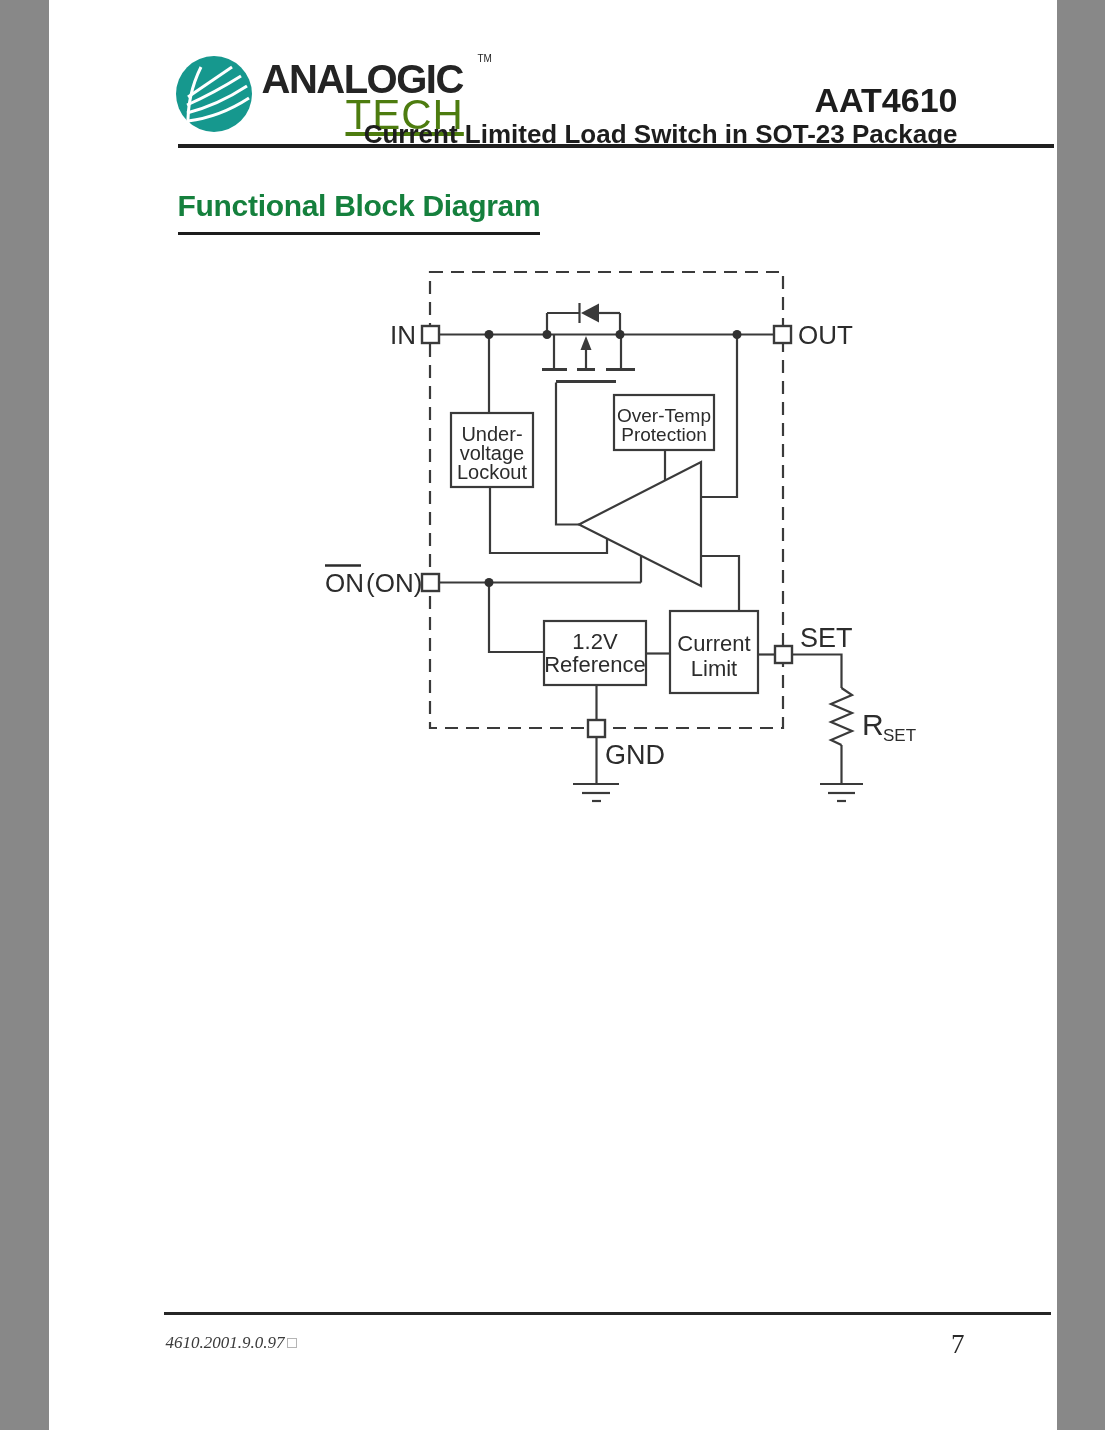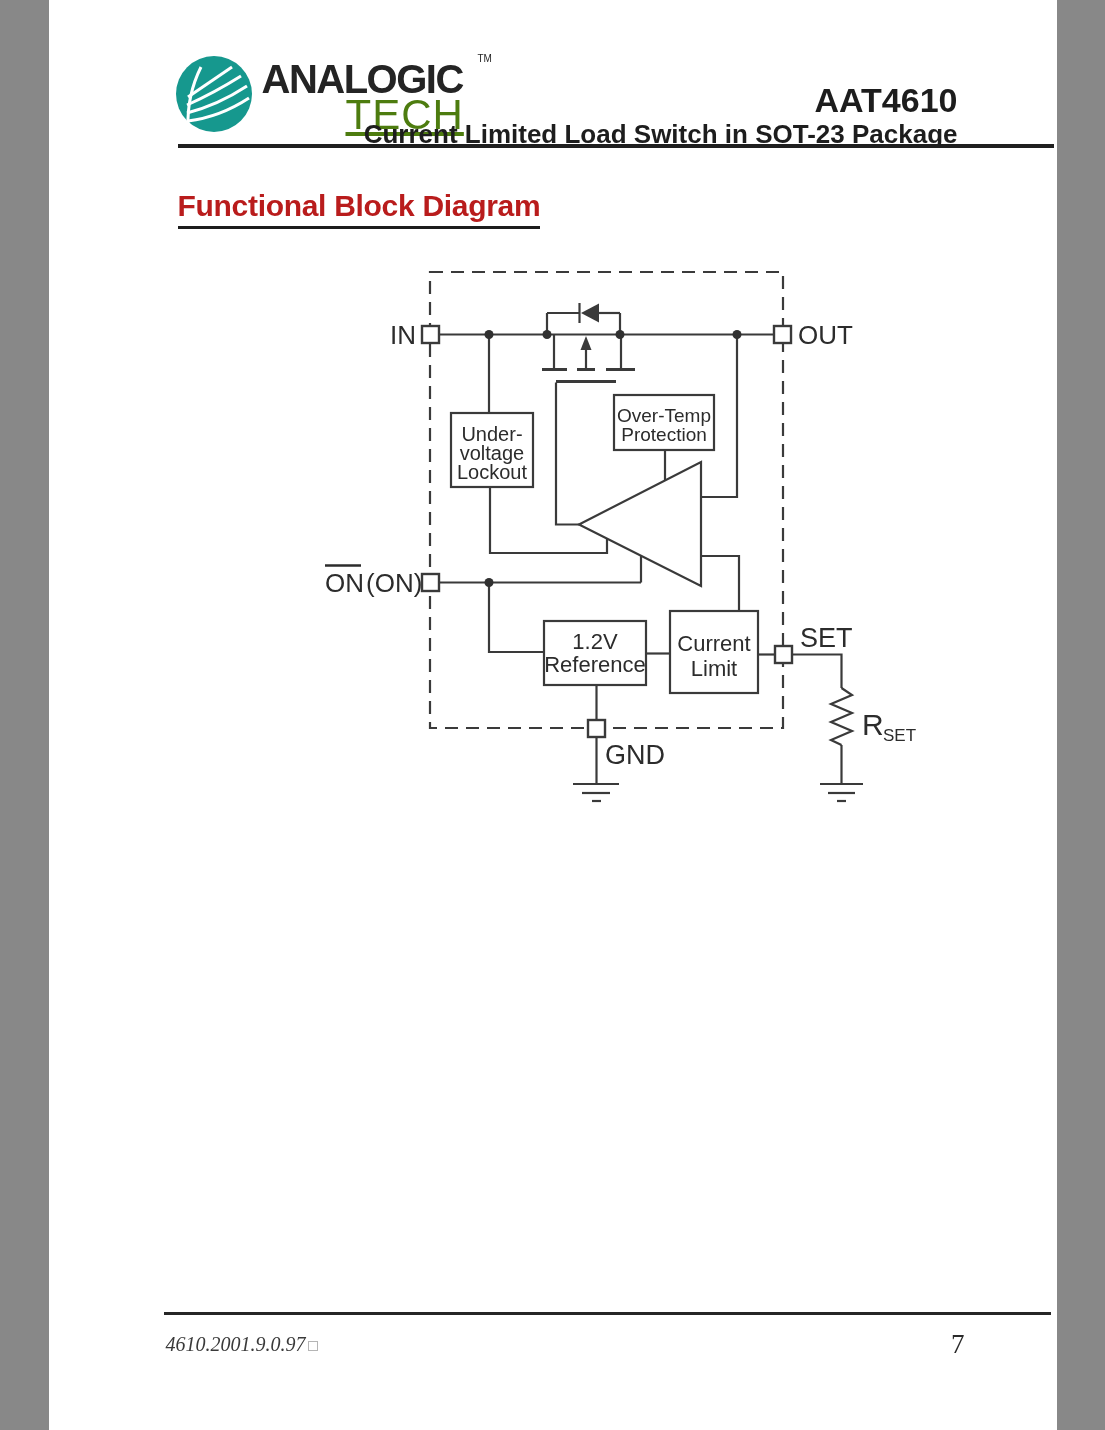--- a/index.html
+++ b/index.html
@@ -13,41 +13,41 @@
   .brand-top{position:absolute;left:213px;top:57px;font-size:40px;font-weight:bold;
     letter-spacing:-1.5px;color:#242424;}
   .brand-tm{position:absolute;left:429px;top:53px;font-size:10px;font-weight:normal;color:#242424;}
   .brand-bottom{position:absolute;left:297px;top:91px;font-size:42px;font-weight:400;
     letter-spacing:1px;color:#4d7c0f;text-decoration:underline;}
   .part-number{position:absolute;right:99px;top:81px;font-size:34px;font-weight:bold;color:#1d1d1d;text-align:right;}
   .subtitle{position:absolute;right:99px;top:119px;font-size:26px;font-weight:bold;color:#1d1d1d;}
   .header-rule{position:absolute;left:129px;top:144px;width:876px;height:4px;background:#1f1f1f;}
   
   .section-title{position:absolute;left:129px;top:189px;font-size:30px;font-weight:bold;
-    color:#b91c1c;border-bottom:3px solid #1d1d1d;padding-bottom:3px;letter-spacing:-0.3px;}
+    color:#15803d;border-bottom:3px solid #1d1d1d;padding-bottom:9px;letter-spacing:-0.3px;}
   
   .diagram-svg{position:absolute;left:0;top:0;}
   .w{stroke:#3a3a3a;stroke-width:2.2;fill:none;}
   .dash{stroke:#3a3a3a;stroke-width:2.2;fill:none;stroke-dasharray:13 8;}
   .bar{stroke:#3a3a3a;stroke-width:3;fill:none;}
   .bx{fill:#ffffff;stroke:#3a3a3a;stroke-width:2.2;}
   .pin{fill:#ffffff;stroke:#3a3a3a;stroke-width:2.4;}
   .dot{fill:#303030;stroke:none;}
   .solid{fill:#3a3a3a;stroke:none;}
   .txt{fill:#2c2c2c;font-family:"Liberation Sans",sans-serif;}
   .t26{font-size:26px;}
   .t27{font-size:27px;}
   .t20{font-size:20px;}
   .t22{font-size:22px;}
   .mid{text-anchor:middle;}
   .end{text-anchor:end;}
   
   .footer-rule{position:absolute;left:115px;top:1312px;width:887px;height:3px;background:#262626;}
   .doc-code{position:absolute;left:117px;top:1333px;font-family:"Liberation Serif",serif;
-    font-style:italic;font-size:20px;color:#3a3a3a;}
+    font-style:italic;font-size:17px;color:#3a3a3a;}
   .glyph-box{display:inline-block;width:8px;height:8px;border:1px solid #b5b5b5;
     margin-left:2px;vertical-align:baseline;}
   .page-number{position:absolute;right:92px;top:1329px;font-family:"Liberation Serif",serif;
     font-size:27px;color:#2a2a2a;}
 </style>
 </head>
 <body>
 
 <div class="page">
 

